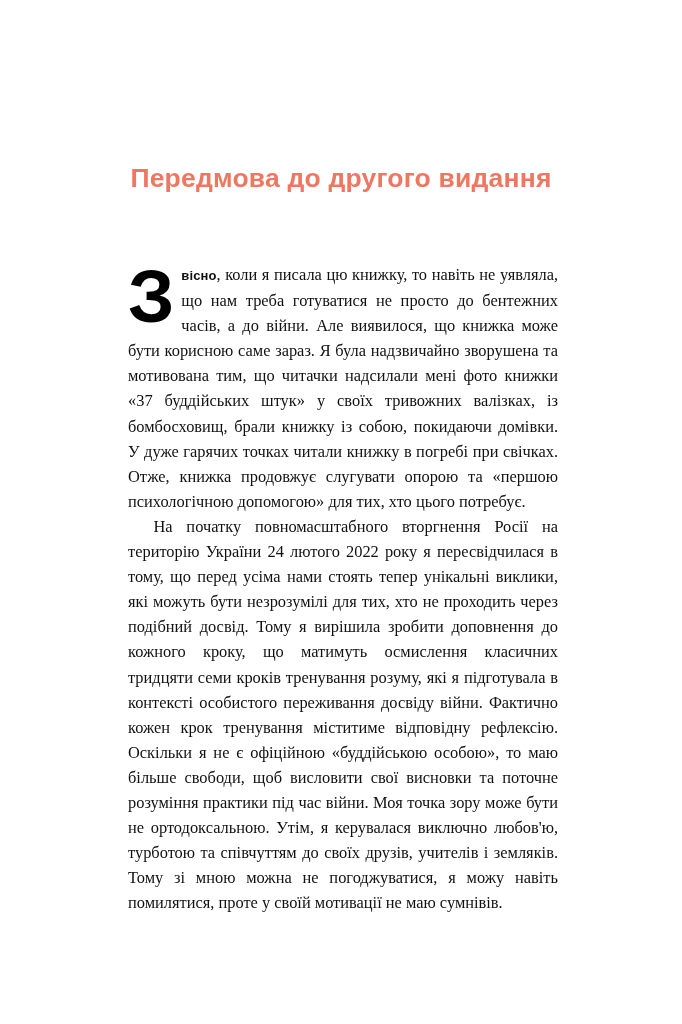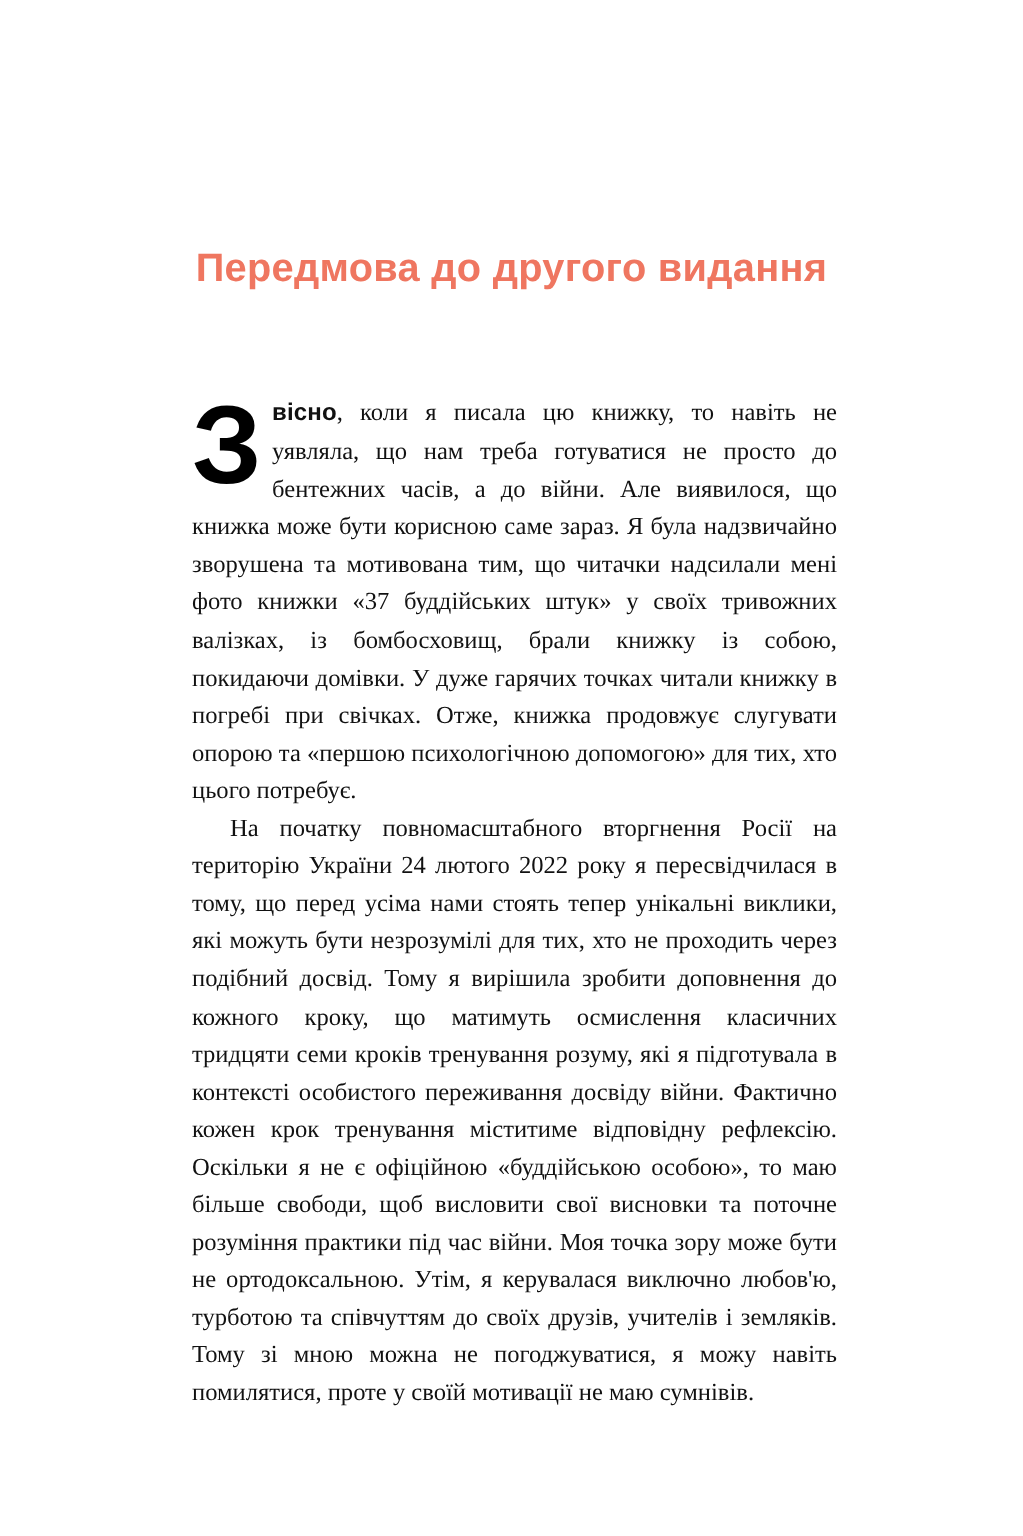--- a/index.html
+++ b/index.html
@@ -67,21 +67,21 @@
     font-size: 74px;
     line-height: 0.88;
     color: #000000;
     margin: 2px 7px -2px 0;
     padding: 0;
   }
 
   .lead-in {
     font-family: "Liberation Sans", "DejaVu Sans", sans-serif;
     font-weight: 700;
-    font-size: 16px;
+    font-size: 13px;
     letter-spacing: 0.1px;
   }
 
   
   .folio {
     position: absolute;
     left: 0;
     right: 0;
     top: 950px;
     text-align: center;

